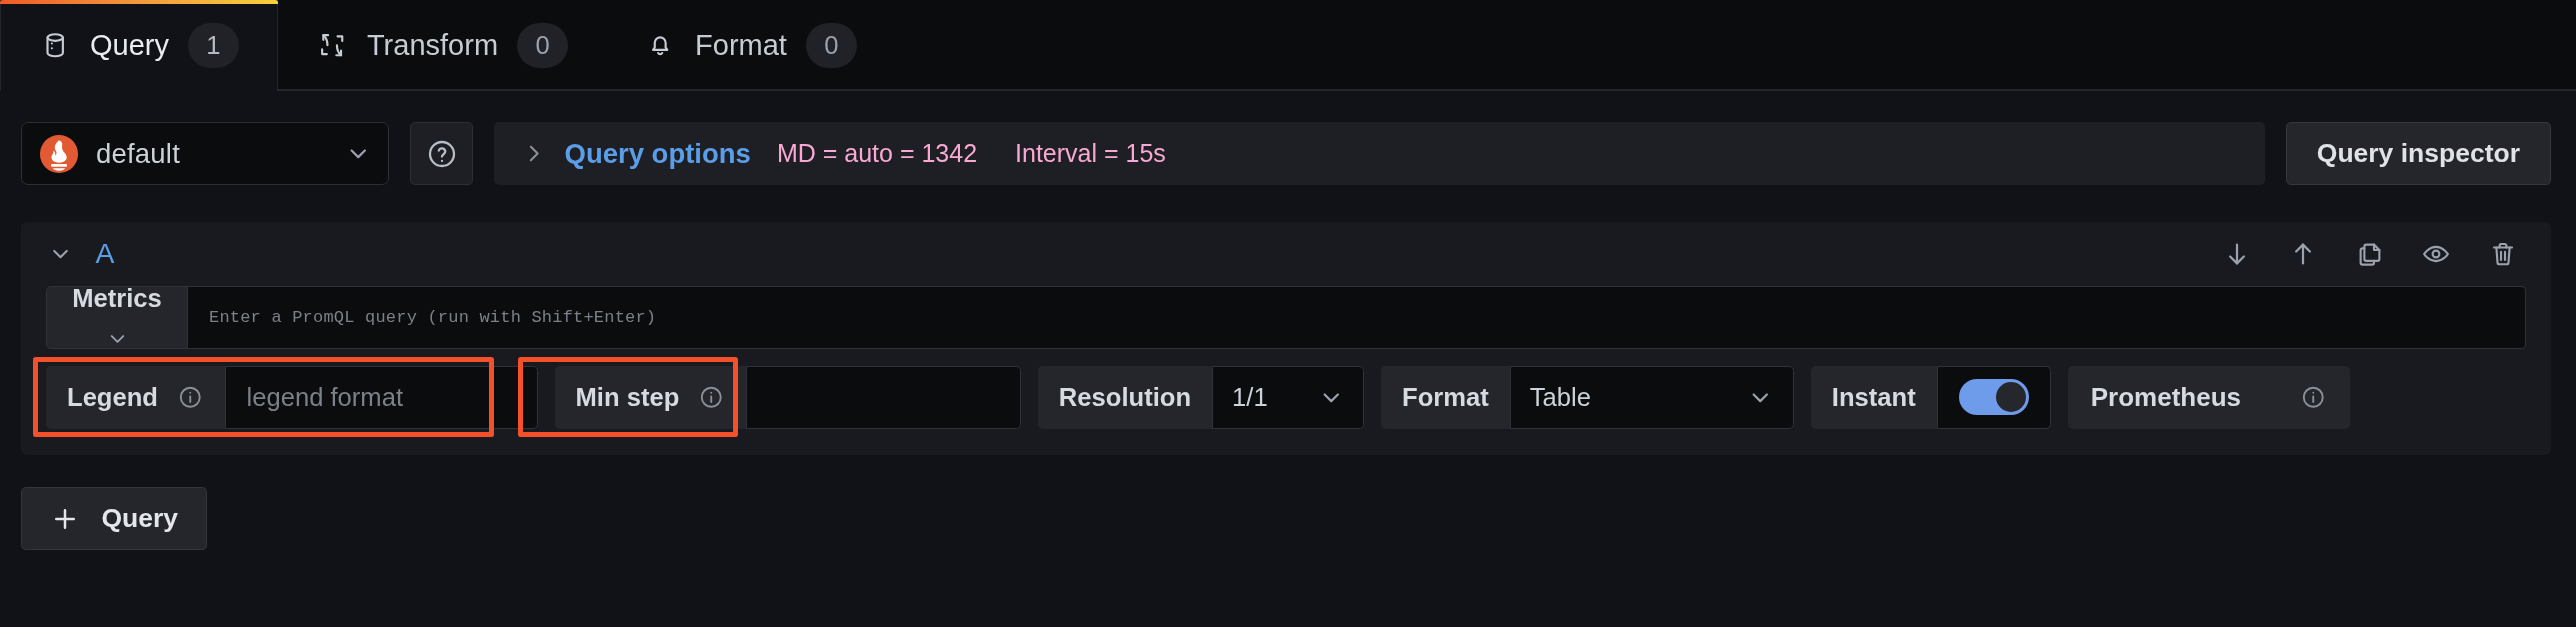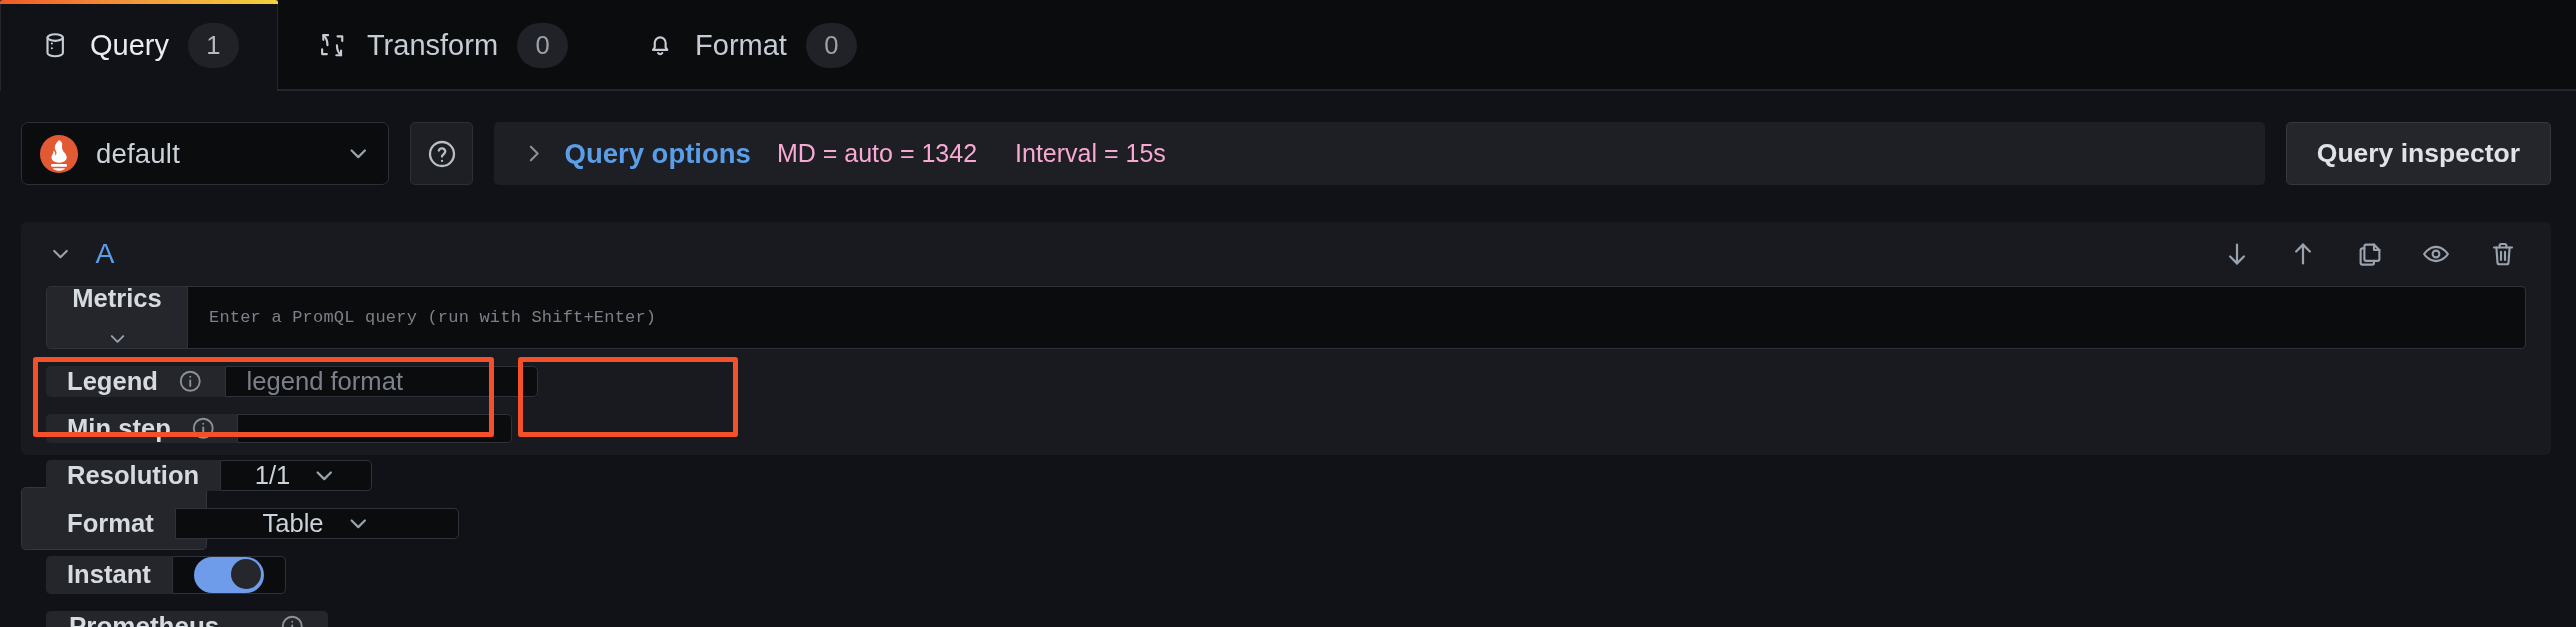--- a/index.html
+++ b/index.html
@@ -317,21 +317,21 @@
     color: #7b8089;
     font-size: 25.6px;
   }
 
   .field-select {
     background: #0b0c0e;
     border: 0.9px solid #2f323a;
     border-radius: 0 4.7px 4.7px 0;
     display: flex;
     align-items: center;
-    justify-content: center;
+    justify-content: space-between;
     padding: 0 19px;
     color: #ccd2d9;
     font-size: 25.6px;
     cursor: pointer;
     gap: 21px;
   }
 
   .gap { width: 17px; flex: 0 0 17px; }
 
   .legend-input { width: 313px; text-align: right; }
@@ -382,21 +382,21 @@
   .hl {
     position: absolute;
     border: 5.7px solid #f4502a;
     border-radius: 2.8px;
     pointer-events: none;
     z-index: 5;
   }
   #hl-format { left: -13.3px; top: -8.5px; width: 461px; height: 80px; }
   #hl-instant { left: 472px; top: -8.5px; width: 220px; height: 80px; }
 
-  .hl-anchor { position: relative; flex-direction: column; }
+  .hl-anchor { position: relative; }
 
   
   .addrow {
     padding: 32px 25px 0 21px;
     display: flex;
   }
   .add-query {
     height: 63px;
     padding: 0 28.4px;
     background: #24262b;

